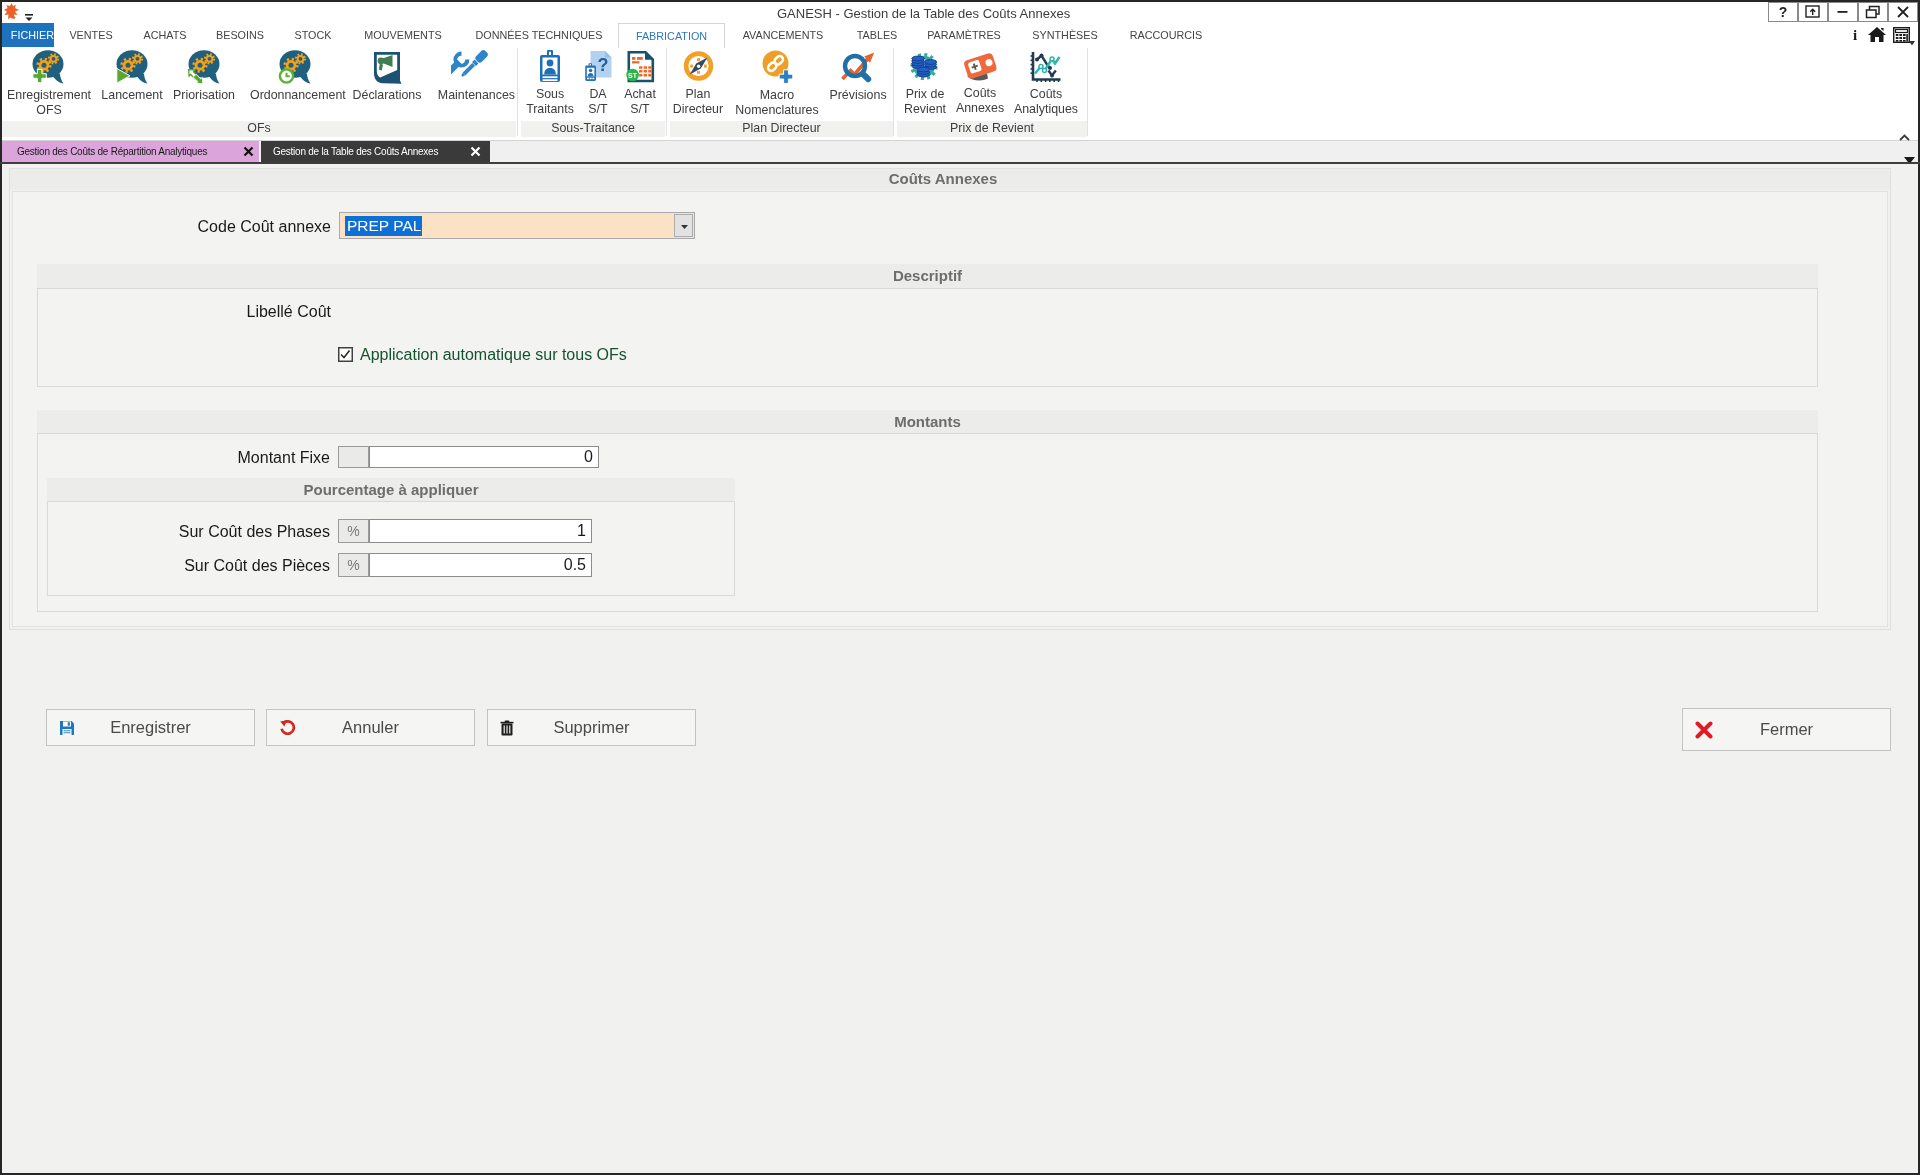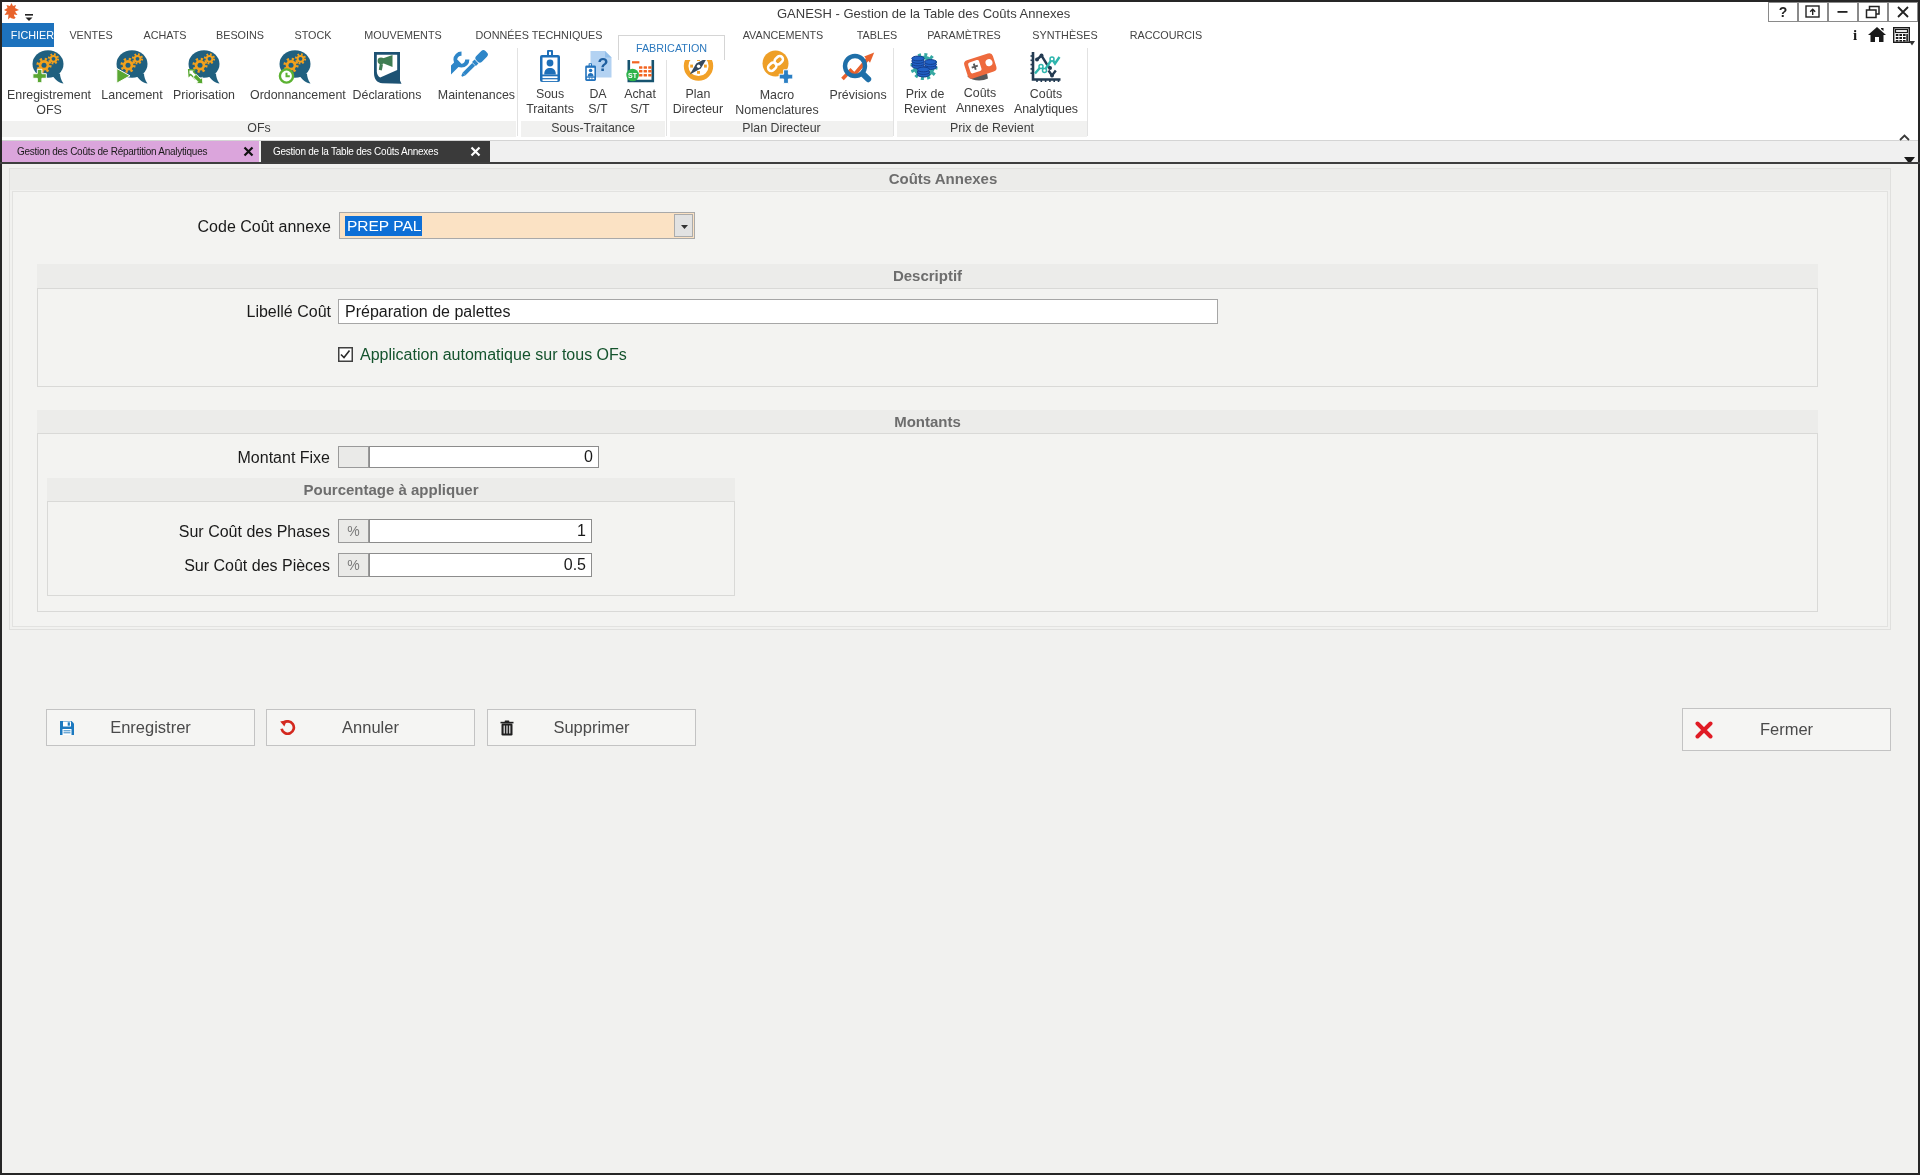--- a/index.html
+++ b/index.html
@@ -6,21 +6,21 @@
 html,body { width:1920px; height:1175px; overflow:hidden; }
 body { font-family:"Liberation Sans", sans-serif; background:#fff; position:relative; }
 #frame { position:absolute; left:0; top:0; width:1920px; height:1175px; border:2px solid #262626; background:#fff; z-index:0; }
 #titlebar { position:absolute; left:2px; top:2px; width:1560px; height:21px; background:#fff; z-index:2;padding-left:28px; }
 #title { position:absolute; left:775px; top:4px; font-size:13px; color:#3c3c3c; white-space:nowrap; }
 .winbtn { position:absolute; top:2px; height:20px; width:30px; border:1px solid #8a8a8a; background:#fff; z-index:3; }
 .winbtn svg { display:block; margin:2px auto 0 auto; }
 #menurow { position:absolute; left:2px; top:23px; width:1916px; height:24px; background:#fff; z-index:2; }
 .mitem { position:absolute; top:0; height:24px; line-height:24px; font-size:10.8px; color:#444; text-align:center; white-space:nowrap; width:160px; }
 #fichier { position:absolute; left:0px; top:0px; width:52px; height:24px; background:#1d72bd; color:#fff; font-size:10.8px; text-align:right; line-height:24px; }
-#fabtab { position:absolute; left:616px; top:12px; width:107px; height:25px; background:#fff; border:1px solid #d5d5d5; border-bottom:none; color:#2c79be; font-size:10.8px; text-align:center; line-height:24px; z-index:4; }
+#fabtab { position:absolute; left:616px; top:0px; width:107px; height:25px; background:#fff; border:1px solid #d5d5d5; border-bottom:none; color:#2c79be; font-size:10.8px; text-align:center; line-height:24px; z-index:4; }
 #ribbon { position:absolute; left:2px; top:47px; width:1916px; height:94px; background:#fff; border-bottom:1px solid #d4d4d4; z-index:1; }
 .rbtn { position:absolute; top:3px; text-align:center; color:#3d3d3d; font-size:12.4px; line-height:15px; }
 .rbtn svg { display:block; margin:0 auto 4px auto; }
 .rgroup { position:absolute; top:74px; height:16px; background:#f1f1f0; color:#3d3d3d; font-size:12.4px; text-align:center; line-height:15px; }
 .rsep { position:absolute; top:1px; height:88px; width:1px; background:#e2e2e2; }
 #chev { position:absolute; left:1897px; top:80px; }
 #tabbar { position:absolute; left:2px; top:141px; width:1916px; height:21px; background:#f0f0f0; z-index:2; }
 .doctab { position:absolute; top:0; height:21px; font-size:10px; line-height:21px; white-space:nowrap; letter-spacing:-0.25px; }
 #tabline { position:absolute; left:0px; top:162px; width:1920px; height:2px; background:#3e3e3e; z-index:2; }
 #content { position:absolute; left:2px; top:164px; width:1916px; height:1009px; background:#f1f1ef; z-index:1; }
@@ -366,21 +366,20 @@
     <div style="position:absolute;right:1px;top:1px;width:19px;height:23px;background:#e2e2e2;border:1px solid #ababab;">
       <svg style="position:absolute;left:6px;top:10px;" width="7" height="4" viewBox="0 0 7 4">
           <path d="M0 0 H7 L3.5 4 Z" fill="#333"></path>
         </svg>
     </div>
   </div>
 
   <div class="ghead" style="left:35px;top:100px;width:1781px;height:24px;line-height:24px;">Descriptif</div>
   <div class="gbox" style="left:35px;top:124px;width:1781px;height:99px;"></div>
   <div class="flabel" style="left:129px;top:139px;width:200px;">Libellé Coût</div>
-  <div class="tinput" style="left:336px;top:135px;width:880px;height:25px;line-height:23px;padding-left:6px;">Préparation de palettes</div>
   <svg style="position:absolute;left:336px;top:183px;" width="15" height="15" viewBox="0 0 15 15">
       <rect x="0.75" y="0.75" width="13.5" height="13.5" fill="#fff" stroke="#404040" stroke-width="1.5"></rect>
       <path d="M3 7.5 L6 10.5 L11.5 3.5" stroke="#2b2b2b" stroke-width="1.6" fill="none"></path>
     </svg>
   <div style="position:absolute;left:358px;top:182px;font-size:16px;color:#14532d;">Application automatique sur tous OFs</div>
 
   <div class="ghead" style="left:35px;top:246px;width:1781px;height:23px;line-height:23px;">Montants</div>
   <div class="gbox" style="left:35px;top:269px;width:1781px;height:179px;"></div>
   <div class="flabel" style="left:128px;top:285px;width:200px;">Montant Fixe</div>
   <div class="pctbox" style="left:336px;top:282px;width:31px;height:22px;line-height:20px;"></div>

